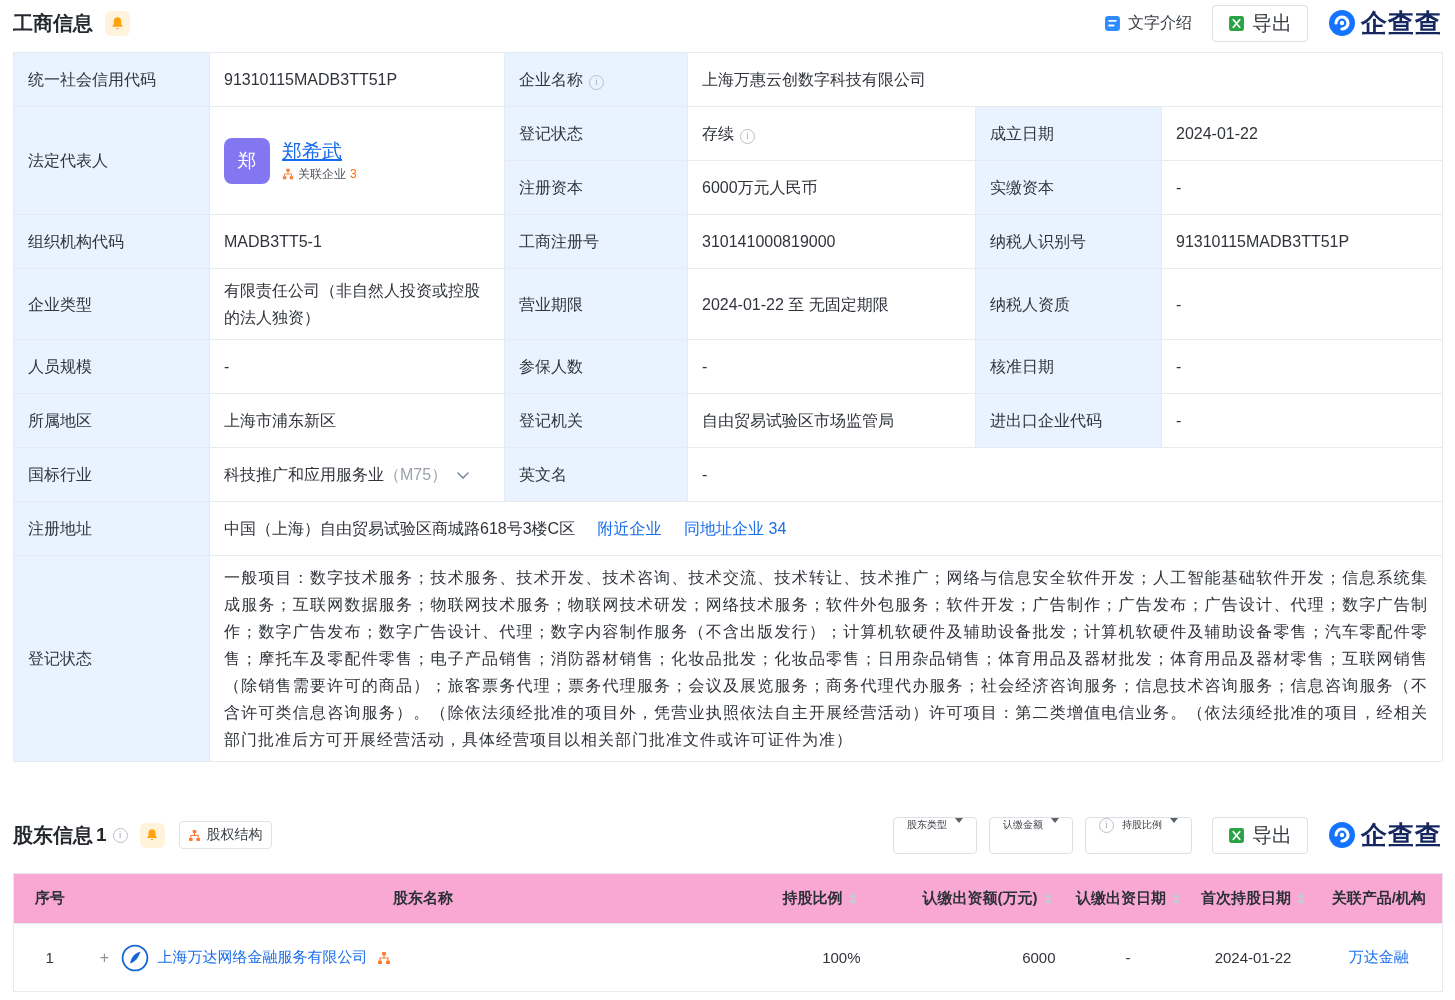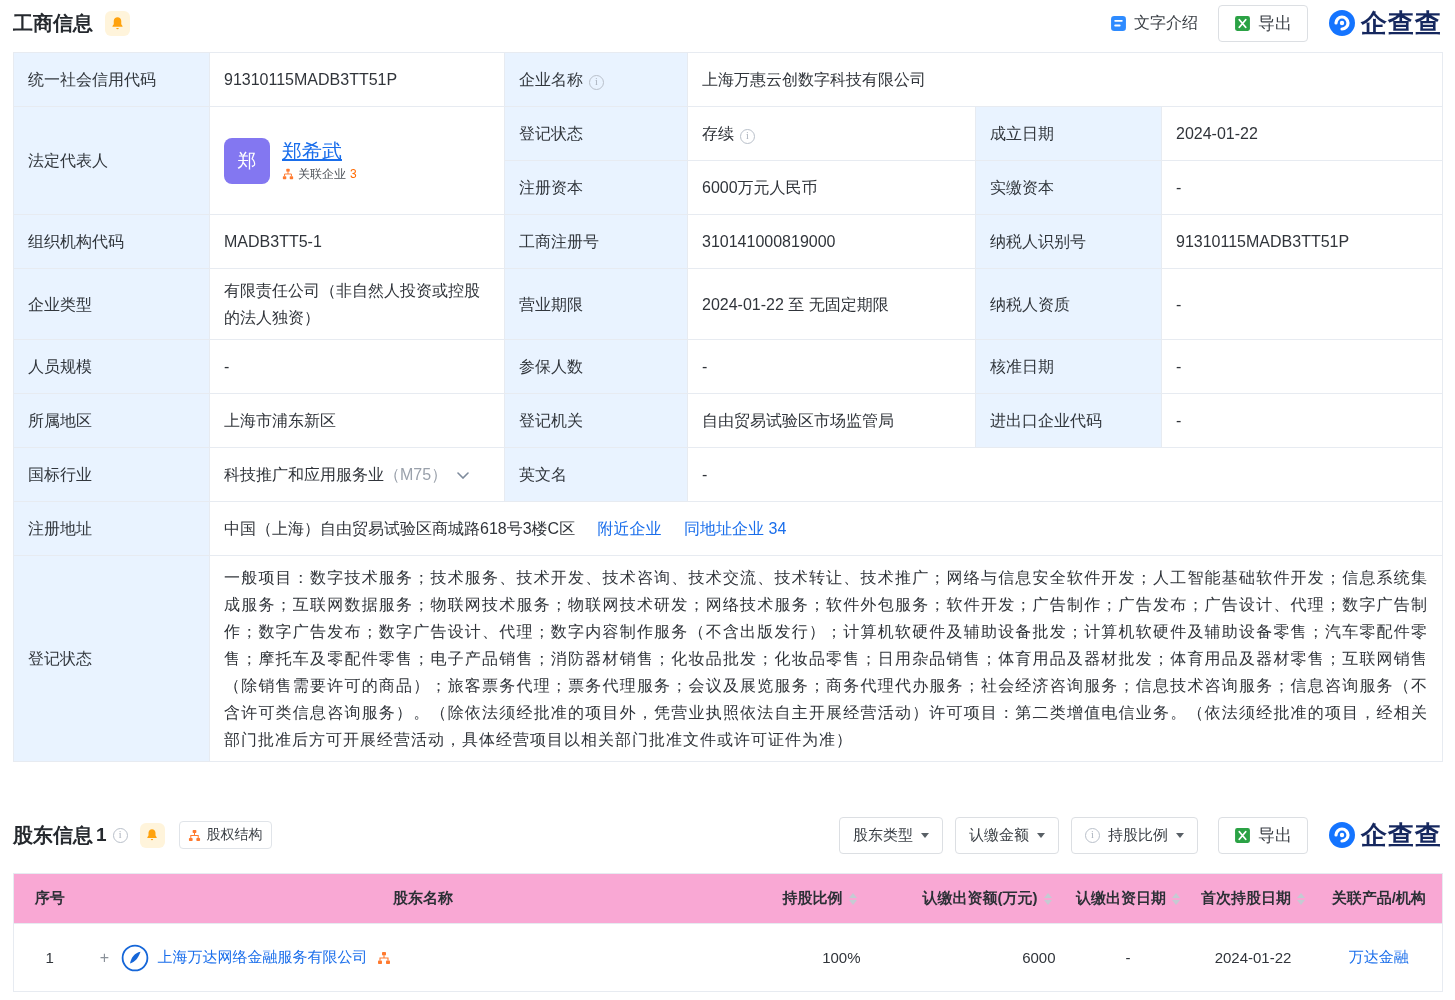--- a/index.html
+++ b/index.html
@@ -13,30 +13,30 @@
   .sec-right{display:flex;align-items:center;gap:20px;}
   .sec-title{font-size:20px;font-weight:700;color:#25292e;}
   .count{font-size:19px;font-weight:700;color:#25292e;margin-left:3px;}
   .bell{width:25px;height:25px;background:#FFF4DB;border-radius:6px;display:inline-flex;
     align-items:center;justify-content:center;margin-left:12px;cursor:pointer;flex:none;}
   .info-i{display:inline-flex;align-items:center;justify-content:center;width:15px;height:15px;
     border:1px solid #B9C0CA;border-radius:50%;color:#A8AFBA;font-size:10px;line-height:1;
     margin-left:6px;flex:none;font-family:"Liberation Serif",serif;}
   .info-i::before{content:"i";}
   .text-intro{display:flex;align-items:center;gap:7px;font-size:16px;color:#3a3f45;cursor:pointer;}
-  .export-btn{display:flex;align-items:center;gap:7px;font-size:17px;color:#3a3f45;background:#fff;
+  .export-btn{display:flex;align-items:center;gap:7px;font-size:20px;color:#3a3f45;background:#fff;
     border:1px solid #DCDFE3;border-radius:4px;height:37px;padding:0 15px;cursor:pointer;font-family:inherit;}
   .brand{display:flex;align-items:center;gap:5px;}
   .brand-text{font-size:26px;font-weight:700;color:#15275E;letter-spacing:1px;}
   .pill{display:inline-flex;align-items:center;gap:6px;border:1px solid #E0E4E9;border-radius:4px;
     height:28px;padding:0 8px;font-size:14px;color:#3a3f45;background:#fff;margin-left:14px;
     cursor:pointer;font-family:inherit;}
   .filters{display:flex;align-items:center;gap:12px;}
-  .filter-btn{display:inline-flex;align-items:center;gap:8px;height:37px;padding:0 13px;
-    border:1px solid #DCDFE3;border-radius:4px;background:#fff;font-size:15px;color:#3a3f45;
+  .filter-btn{display:inline-flex;gap:8px;height:37px;padding:0 13px;
+    border:1px solid #DCDFE3;border-radius:4px;background:#fff;font-size:10px;color:#3a3f45;
     cursor:pointer;font-family:inherit;}
   .caret{width:0;height:0;border-left:4.5px solid transparent;border-right:4.5px solid transparent;
     border-top:5.5px solid #596066;flex:none;}
 
   
   .info-table{width:100%;border-collapse:collapse;table-layout:fixed;font-size:16px;margin-top:6px;}
   .info-table td{border:1px solid #E7EBF1;height:54px;padding:8px 14px;vertical-align:middle;
     line-height:27px;word-break:break-all;}
   .info-table td.lbl{background:#E9F3FF;color:#31363c;}
   .gray{color:#9aa1ab;}

